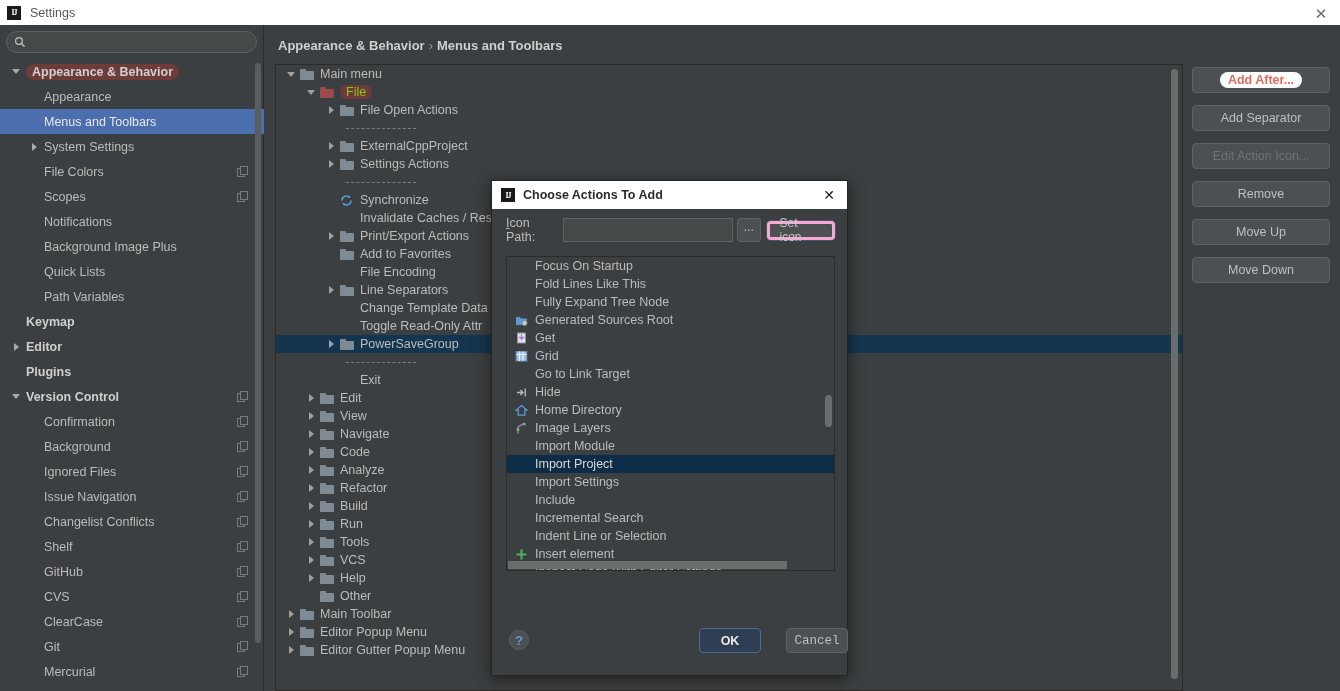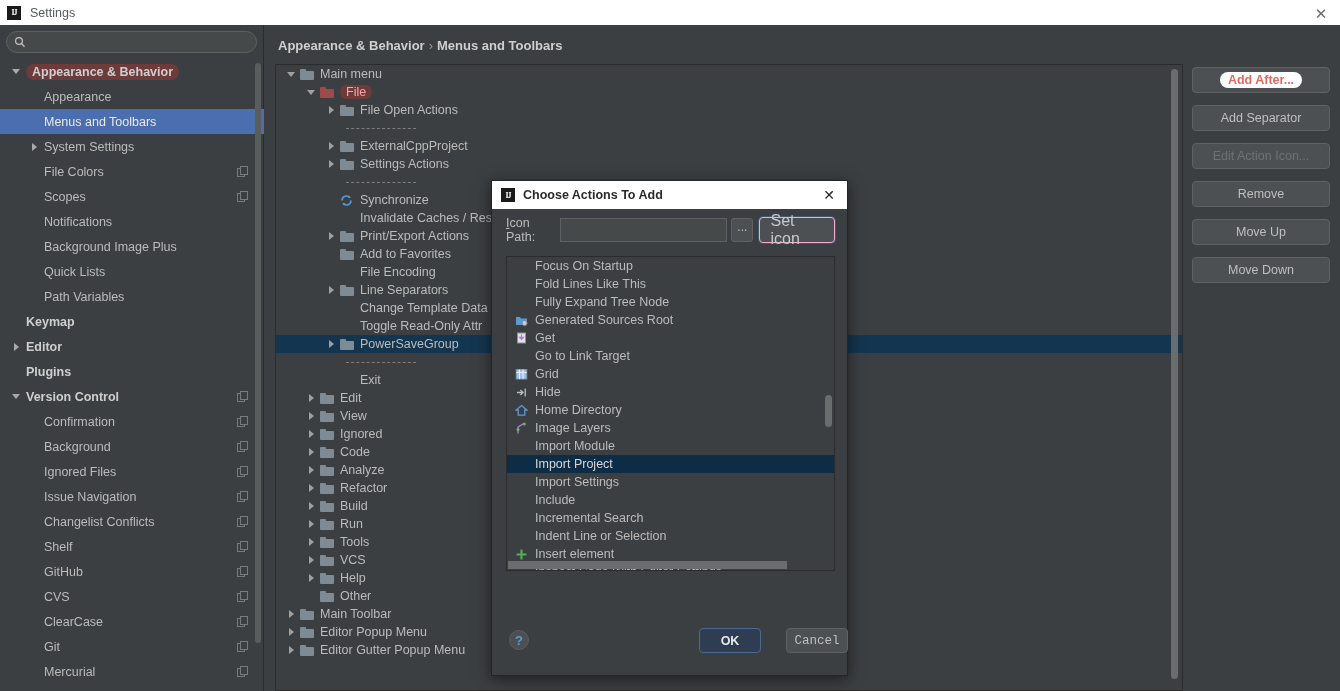--- a/index.html
+++ b/index.html
@@ -127,21 +127,21 @@
   .folder-ic i {
     position: absolute; left: 0; top: 2px; width: 14px; height: 9px;
     background: #7f8b94; border-radius: 1px; display: block;
   }
   .folder-ic b {
     position: absolute; left: 0; top: 0; width: 6px; height: 3px;
     background: #7f8b94; border-radius: 1px 1px 0 0; display: block;
   }
   .folder-ic.red i, .folder-ic.red b { background: #9c4a4a; }
   .mt-row .redmark {
-    background: #6e3b3b; color: #fca5a5; border-radius: 9px; padding: 0 6px;
+    background: #6e3b3b; color: #84cc16; border-radius: 9px; padding: 0 6px;
   }
   .sep-row { height: 18px; display: flex; align-items: center; }
   .sep-row .dash {
     border-top: 1px dashed #8a8a8a; width: 70px; opacity: .85;
   }
 
   #mt-scroll {
     position: absolute; right: 4px; top: 4px; width: 7px; height: 610px;
     background: #6a6d6e; border-radius: 4px;
   }
@@ -196,23 +196,23 @@
     padding: 0 5px; outline: none; font-family: "Liberation Sans", sans-serif;
   }
   #browse-btn {
     width: 24px; height: 24px; margin-left: 4px;
     background: #4c5052; border: 1px solid #5e6264; border-radius: 3px;
     color: #bfbfbf; font-size: 12px;
     display: flex; align-items: center; justify-content: center;
     padding-bottom: 6px;
   }
   #seticon-btn {
-    height: 26px; margin-left: 6px; padding: 0 10px;
-    background: #4c5052; border: 1px solid #f9a8d4; border-radius: 4px;
-    color: #c8c8c8; font-size: 16px;
+    height: 19px; margin-left: 6px; padding: 0 10px;
+    background: #4c5052; border: 3px solid #f9a8d4; border-radius: 4px;
+    color: #c8c8c8; font-size: 12px;
     display: flex; align-items: center; justify-content: center;
     box-shadow: 0 0 0 1px rgba(74,136,199,.35);
   }
 
   #actions-list {
     position: absolute; left: 14px; top: 75px; width: 329px; height: 315px;
     background: #3c3f41; border: 1px solid #2b2b2b; overflow: hidden;
   }
   .act-row {
     height: 18px; display: flex; align-items: center;
@@ -630,21 +630,21 @@
           <div class="mt-row">
             <span class="tri-slot" style="margin-left: 26px;">
               <span class="tri"></span>
             </span>
             <span class="ic-slot">
               <span class="folder-ic">
                 <b></b>
                 <i></i>
               </span>
             </span>
-            <span class="">Ignored</span>
+            <span class="">Navigate</span>
           </div>
           <div class="mt-row">
             <span class="tri-slot" style="margin-left: 26px;">
               <span class="tri"></span>
             </span>
             <span class="ic-slot">
               <span class="folder-ic">
                 <b></b>
                 <i></i>
               </span>
@@ -848,31 +848,31 @@
           <div class="act-row">
             <span class="ai">
               <svg width="13" height="13" viewBox="0 0 13 13">
                 <rect x="2.5" y="1" width="8" height="10" fill="#dfe3e6" stroke="#8d9399"></rect>
                 <path d="M6.5 2.5v4M4.6 5.3l1.9 2 1.9-2z" fill="#b07cd8" stroke="#b07cd8" stroke-width="1.3"></path>
               </svg>
             </span>
             <span>Get</span>
           </div>
           <div class="act-row">
-            <span class="ai"></span>
-            <span>Go to Link Target</span>
-          </div>
-          <div class="act-row">
             <span class="ai">
               <svg width="13" height="13" viewBox="0 0 13 13">
                 <rect x="1.2" y="1.5" width="10.6" height="9.5" fill="#9fc3e8" stroke="#6f93b8"></rect>
                 <path d="M4.5 1.5v9.5M8 1.5v9.5M1.2 4.5h10.6" stroke="#e9eef3" stroke-width="1.1"></path>
               </svg>
             </span>
             <span>Grid</span>
+          </div>
+          <div class="act-row">
+            <span class="ai"></span>
+            <span>Go to Link Target</span>
           </div>
           <div class="act-row">
             <span class="ai">
               <svg width="13" height="13" viewBox="0 0 13 13">
                 <path d="M2 6.5h6M5.4 4l2.6 2.5L5.4 9" fill="none" stroke="#b9bec3" stroke-width="1.3"></path>
                 <path d="M10.2 2.5v8" stroke="#b9bec3" stroke-width="1.3"></path>
               </svg>
             </span>
             <span>Hide</span>
           </div>

